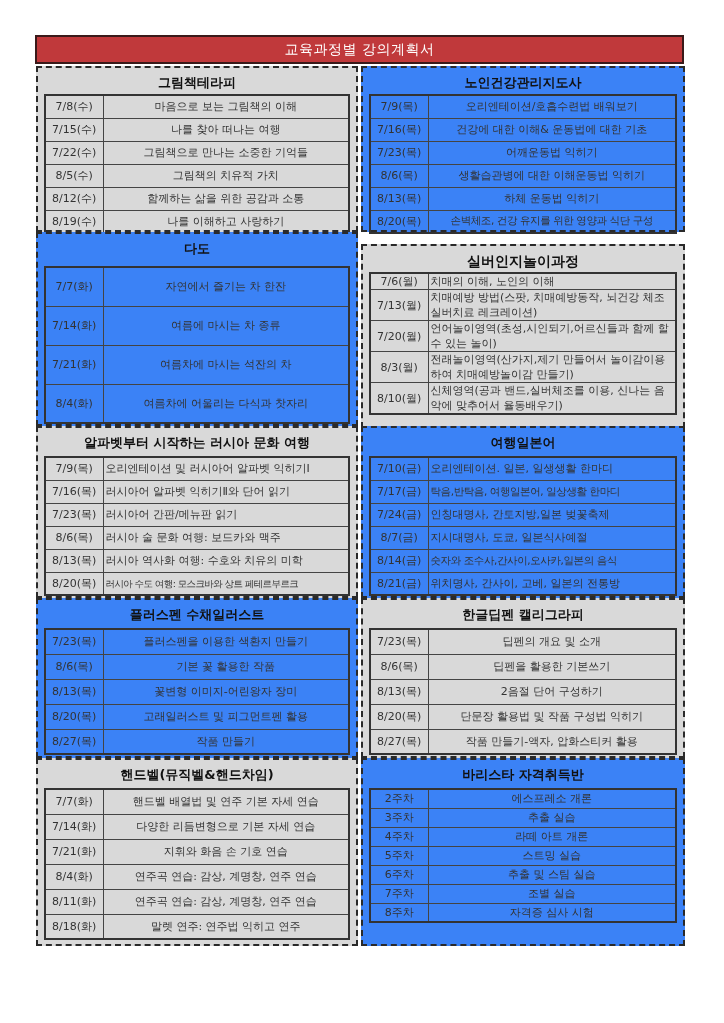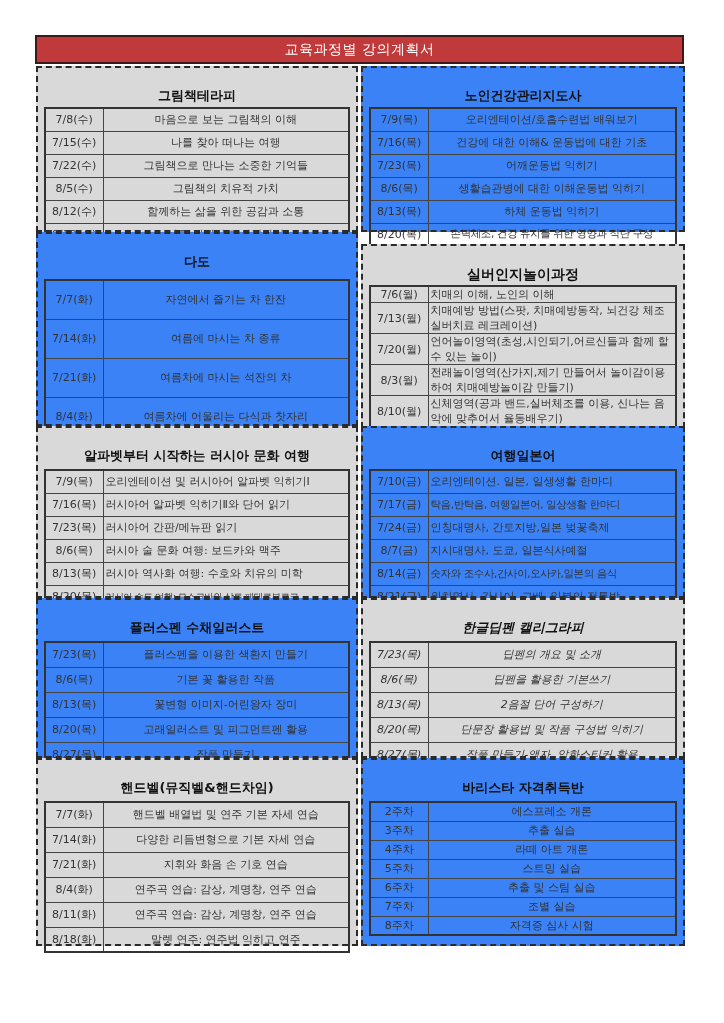--- a/index.html
+++ b/index.html
@@ -9,21 +9,21 @@
   .banner {
     position: absolute; left: 35px; top: 35px; width: 649px; height: 29px;
     background: #c0393b; border: 2px solid #3a1a1a;
     color: #fff; font-size: 14px; text-align: center; line-height: 25px;
     letter-spacing: 0.5px;
   }
 
   .block {
     position: absolute;
     border: 2px dashed #2a2a2a;
-    padding: 17px 6px 4px 6px;
+    padding: 4px 6px 4px 6px;
   }
   .block.gray { background: #d9d9d9; }
   .block.white { background: #3b82f6; }
 
   .block-title {
     text-align: center; font-size: 13px; font-weight: bold; color: #111;
     height: 22px; line-height: 22px;
   }
 
   table.sched {
@@ -250,21 +250,21 @@
           <td>고래일러스트 및 피그먼트펜 활용</td>
         </tr>
     <tr style="height:25px">
           <td class="date">8/27(목)</td>
           <td>작품 만들기</td>
         </tr>
   </tbody>
     </table>
 </div>
 
-<div class="block gray col-r" style="top:598px;height:160px;font-style:italic;">
+<div class="block gray col-r" style="top:598px;height:160px;">
   <div class="block-title">한글딥펜 캘리그라피</div>
   <table class="sched" style="margin-top:2px">
     <tbody>
         <tr style="height:25px">
           <td class="date">7/23(목)</td>
           <td>딥펜의 개요 및 소개</td>
         </tr>
     <tr style="height:25px">
           <td class="date">8/6(목)</td>
           <td>딥펜을 활용한 기본쓰기</td>

